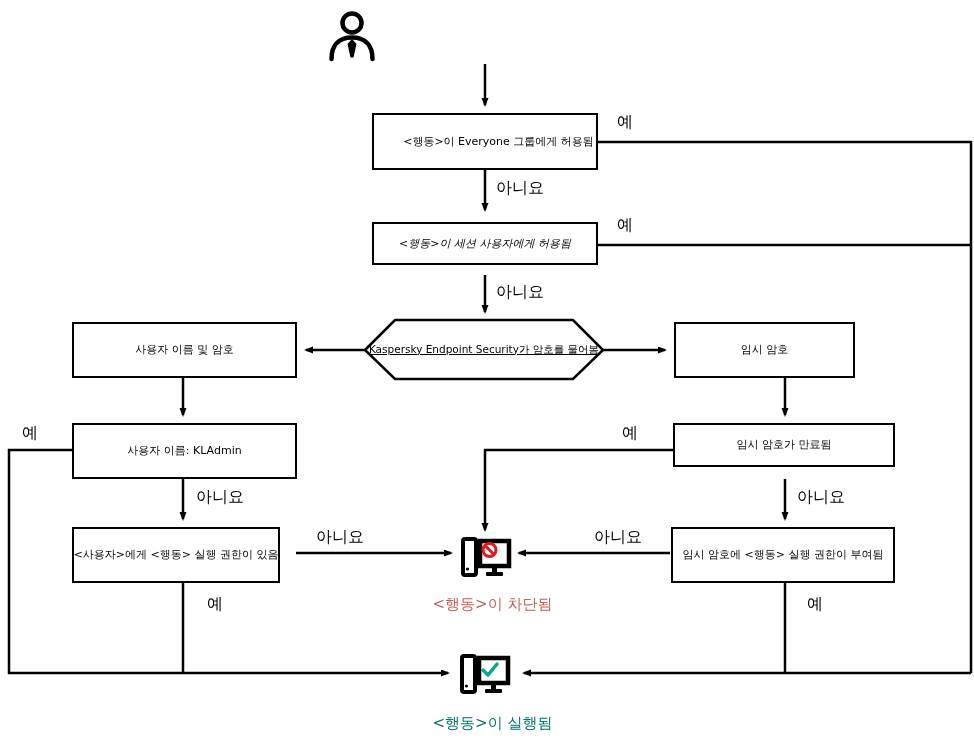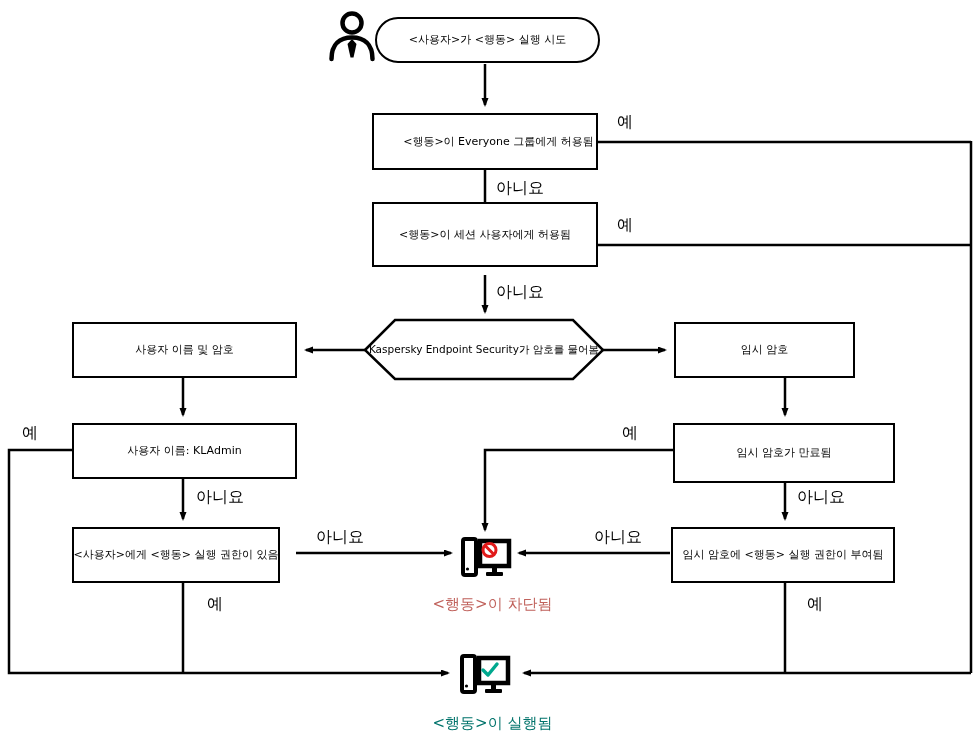--- a/index.html
+++ b/index.html
@@ -11,21 +11,21 @@
   svg.layer{position:absolute;left:0;top:0;width:974px;height:746px;}
   .node{
     position:absolute;border:2px solid #000;background:#fff;
     display:flex;align-items:center;justify-content:center;text-align:center;
     font-size:11px;line-height:1.25;white-space:nowrap;box-sizing:border-box;
   }
   .pill{border-radius:24px;}
   .hex-label{
     position:absolute;border:none;background:transparent;
     display:flex;align-items:center;justify-content:center;text-align:center;
-    font-size:10.5px;white-space:nowrap;box-sizing:border-box;
+    font-size:10.5px;white-space:nowrap;box-sizing:border-box;text-decoration:underline;
   }
   .edge-label{
     position:absolute;font-size:16px;color:#000;white-space:nowrap;
   }
   .result-label{
     position:absolute;font-size:15px;white-space:nowrap;text-align:center;
   }
   .blocked-text{color:#c0625c;}
   .executed-text{color:#00736b;}
 </style>
@@ -92,37 +92,36 @@
     <g>
       <rect x="462" y="656" width="13" height="36" rx="2" fill="none" stroke="#000" stroke-width="4"></rect>
       <circle cx="466.5" cy="686" r="1.6" fill="#000"></circle>
       <rect x="479" y="658" width="29" height="25" fill="none" stroke="#000" stroke-width="4.5"></rect>
       <rect x="491" y="683" width="5" height="7" fill="#000"></rect>
       <rect x="485" y="689" width="17" height="4" rx="1" fill="#000"></rect>
       <path d="M483 670 L488 675 L497 664" fill="none" stroke="#00a88e" stroke-width="3.5" stroke-linecap="round" stroke-linejoin="round"></path>
     </g>
   </svg>
 
-  <div class="node pill" style="left:375px;top:17px;width:225px;height:46px;">&lt;사용자&gt;가 &lt;행동&gt; 실행 시도</div>
 
   <div class="node" style="left:372px;top:113px;width:226px;height:57px;padding-left:27px;">&lt;행동&gt;이 Everyone 그룹에게 허용됨</div>
 
-  <div class="node" style="left:372px;top:202px;width:226px;height:65px;">&lt;행동&gt;이 세션 사용자에게 허용됨</div>
+  <div class="node" style="left:372px;top:222px;width:226px;height:43px;font-style:italic;">&lt;행동&gt;이 세션 사용자에게 허용됨</div>
 
   <div class="hex-label" style="left:368px;top:320px;width:232px;height:59px;">Kaspersky Endpoint Security가 암호를 물어봄</div>
 
   <div class="node" style="left:72px;top:322px;width:225px;height:56px;text-align:right;">사용자 이름 및 암호</div>
 
   <div class="node" style="left:72px;top:423px;width:225px;height:56px;">사용자 이름: KLAdmin</div>
 
   <div class="node" style="left:72px;top:527px;width:208px;height:56px;">&lt;사용자&gt;에게 &lt;행동&gt; 실행 권한이 있음</div>
 
   <div class="node" style="left:674px;top:322px;width:181px;height:56px;">임시 암호</div>
 
-  <div class="node" style="left:673px;top:423px;width:222px;height:60px;">임시 암호가 만료됨</div>
+  <div class="node" style="left:673px;top:423px;width:222px;height:44px;">임시 암호가 만료됨</div>
 
   <div class="node" style="left:671px;top:527px;width:224px;height:56px;">임시 암호에 &lt;행동&gt; 실행 권한이 부여됨</div>
 
   <span class="edge-label" style="left:617px;top:112px;">예</span>
   <span class="edge-label" style="left:496px;top:178px;">아니요</span>
   <span class="edge-label" style="left:617px;top:215px;">예</span>
   <span class="edge-label" style="left:496px;top:282px;">아니요</span>
   <span class="edge-label" style="left:22px;top:423px;">예</span>
   <span class="edge-label" style="left:196px;top:487px;">아니요</span>
   <span class="edge-label" style="left:316px;top:527px;">아니요</span>

